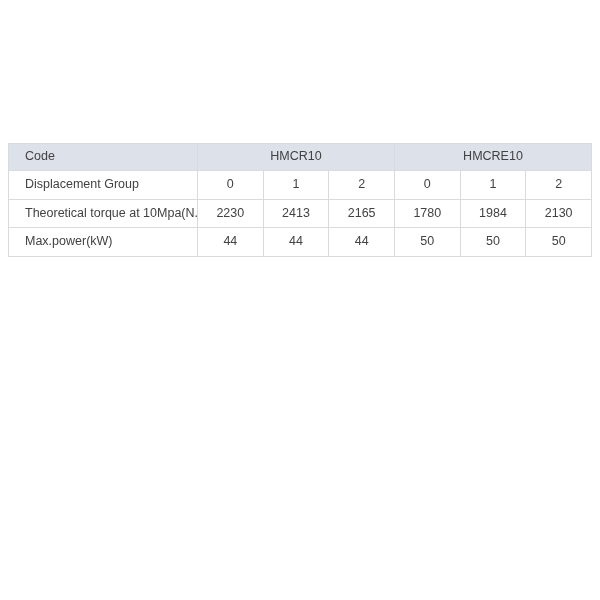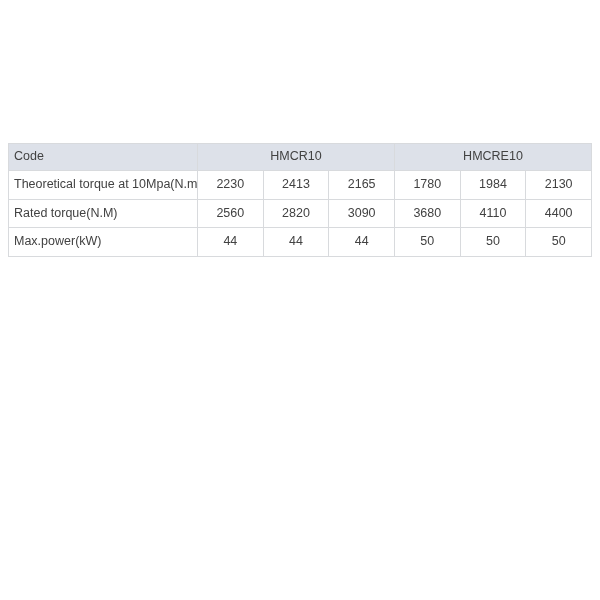--- a/index.html
+++ b/index.html
@@ -31,21 +31,21 @@
     height: 28.6px;
     line-height: 1.1;
   }
   .spec-table thead th {
     background: #dde1e9;
     height: 27px;
   }
   .spec-table .code-header,
   .spec-table .label-cell {
     text-align: left;
-    padding-left: 5px;
+    padding-left: 16px;
     white-space: nowrap;
     overflow: hidden;
   }
   .spec-table .group-header,
   .spec-table .value-cell {
     text-align: center;
   }
 </style>
 </head>
 <body>
@@ -58,36 +58,36 @@
     </colgroup>
     <thead>
       <tr>
         <th class="code-header">Code</th>
         <th class="group-header" colspan="3">HMCR10</th>
         <th class="group-header" colspan="3">HMCRE10</th>
       </tr>
     </thead>
     <tbody>
         <tr>
+          <td class="label-cell">Displacement Group</td>
+          <td class="value-cell">0</td>
+          <td class="value-cell">1</td>
+          <td class="value-cell">2</td>
+          <td class="value-cell">0</td>
+          <td class="value-cell">1</td>
+          <td class="value-cell">2</td>
+        </tr>
+        <tr>
           <td class="label-cell">Theoretical torque at 10Mpa(N.m)</td>
           <td class="value-cell">2230</td>
           <td class="value-cell">2413</td>
           <td class="value-cell">2165</td>
           <td class="value-cell">1780</td>
           <td class="value-cell">1984</td>
           <td class="value-cell">2130</td>
-        </tr>
-        <tr>
-          <td class="label-cell">Rated torque(N.M)</td>
-          <td class="value-cell">2560</td>
-          <td class="value-cell">2820</td>
-          <td class="value-cell">3090</td>
-          <td class="value-cell">3680</td>
-          <td class="value-cell">4110</td>
-          <td class="value-cell">4400</td>
         </tr>
         <tr>
           <td class="label-cell">Max.power(kW)</td>
           <td class="value-cell">44</td>
           <td class="value-cell">44</td>
           <td class="value-cell">44</td>
           <td class="value-cell">50</td>
           <td class="value-cell">50</td>
           <td class="value-cell">50</td>
         </tr>

